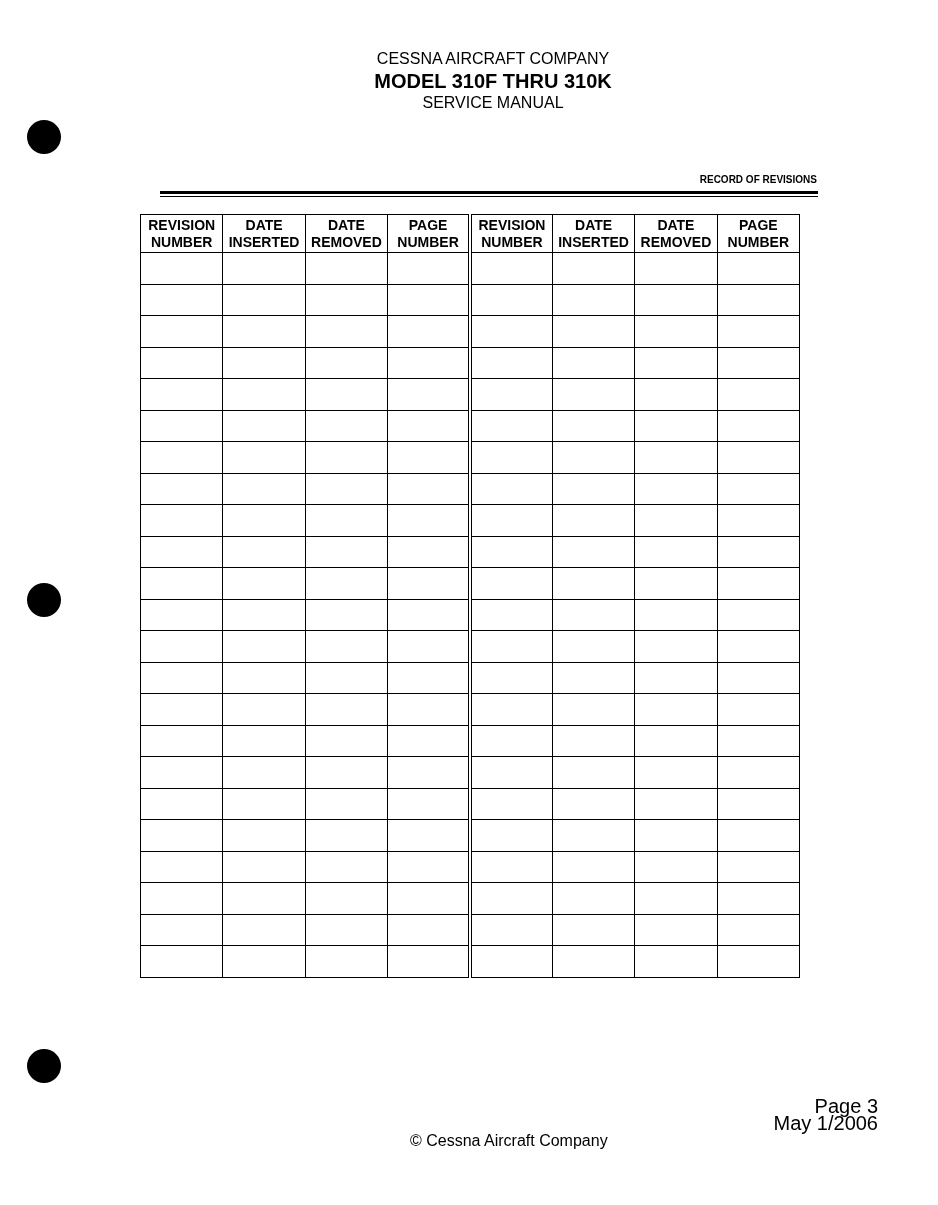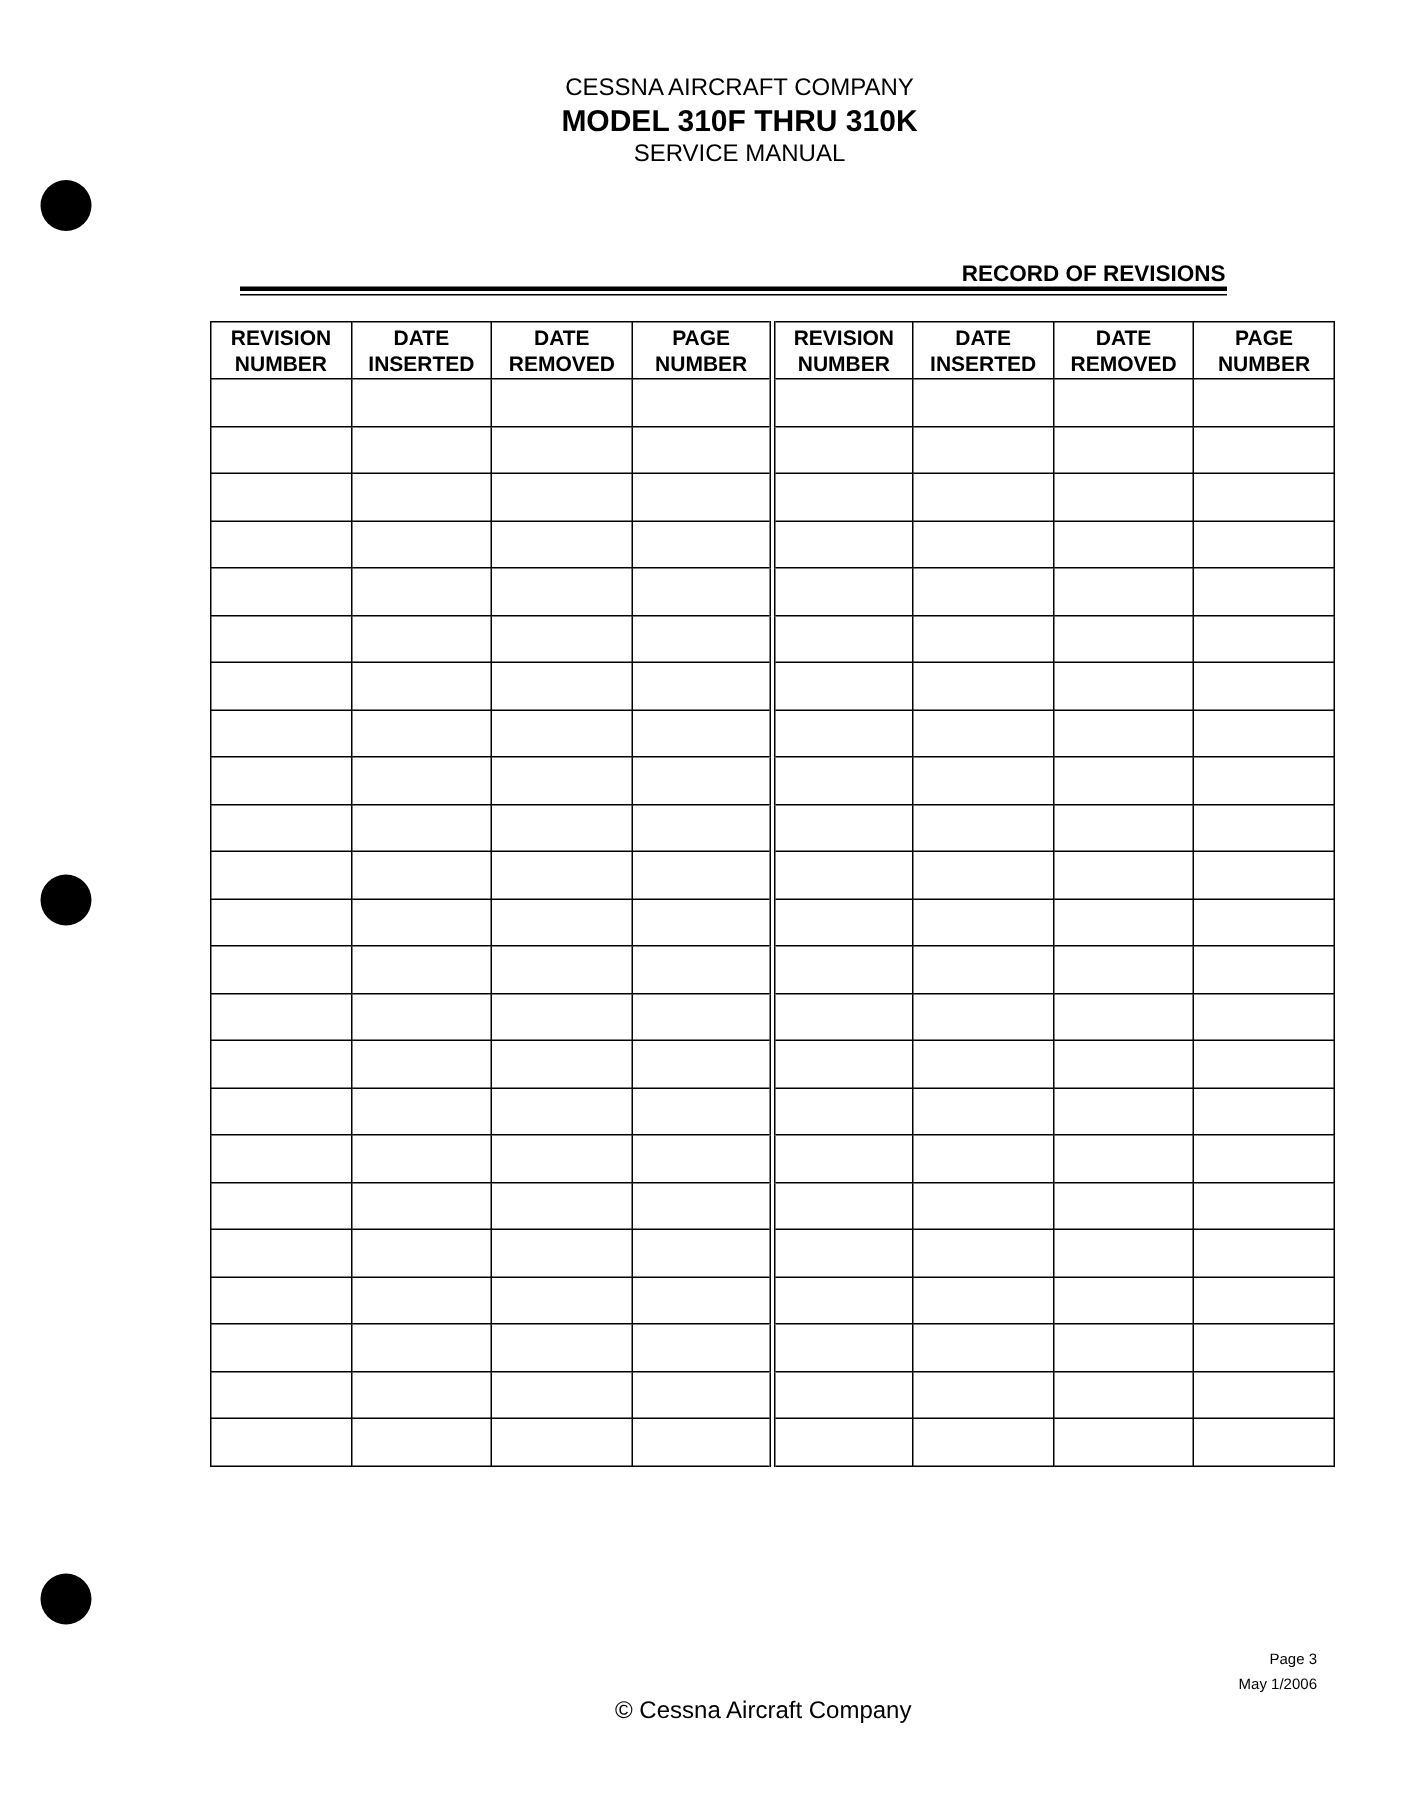--- a/index.html
+++ b/index.html
@@ -2,29 +2,29 @@
 <html><head>
 <meta charset="utf-8">
 <style>
   html, body { margin:0; padding:0; background:#fff; }
   body { width:938px; height:1205px; position:relative; overflow:hidden; font-family:"Liberation Sans", sans-serif; color:#000; }
   .hole { position:absolute; width:34px; height:34px; border-radius:50%; background:#000; left:27px; }
   .hdr { position:absolute; left:0; width:986px; text-align:center; }
   .l1 { top:50px; font-size:16px; }
   .l2 { top:70px; font-size:20px; font-weight:bold; }
   .l3 { top:94px; font-size:16px; }
-  .section-title { position:absolute; right:121px; top:174px; font-size:15px; font-weight:bold; }
+  .section-title { position:absolute; right:121px; top:174px; font-size:10px; font-weight:bold; }
   .rule1 { position:absolute; left:160px; top:191px; width:658px; height:3px; background:#000; }
   .rule2 { position:absolute; left:160px; top:196px; width:658px; height:1px; background:#000; }
-  table { position:absolute; left:140px; top:214px; width:750px; border-collapse:collapse; table-layout:fixed; }
+  table { position:absolute; left:140px; top:214px; width:660px; border-collapse:collapse; table-layout:fixed; }
   td, th { border:1.5px solid #000; padding:0; }
   th { height:37px; font-size:14px; font-weight:bold; line-height:17px; text-align:center; }
   td { height:30.5px; }
   .split { border-left:4px double #000; }
-  .page { position:absolute; right:60px; top:1098px; font-size:10px; text-align:right; line-height:17px; }
+  .page { position:absolute; right:60px; top:1098px; font-size:20px; text-align:right; line-height:17px; }
   .copy { position:absolute; left:410px; top:1132px; font-size:16px; }
 </style>
 </head>
 <body>
 
 <div class="hole" style="top:120px"></div>
 <div class="hole" style="top:583px"></div>
 <div class="hole" style="top:1049px"></div>
 
 <div class="hdr l1">CESSNA AIRCRAFT COMPANY</div>

